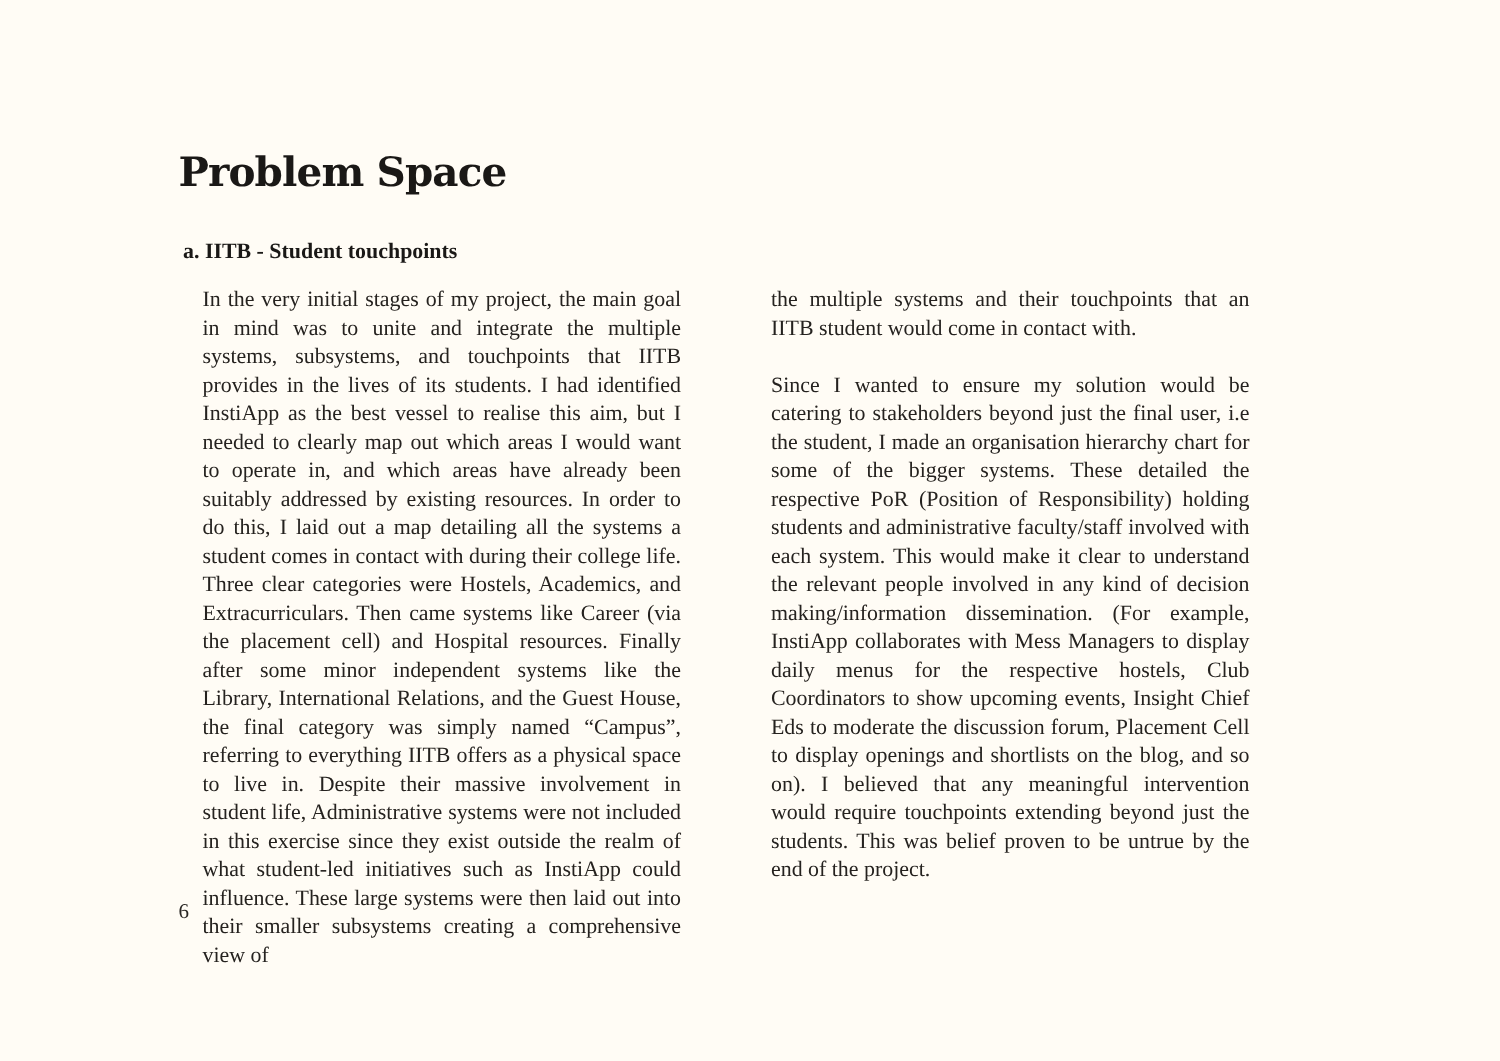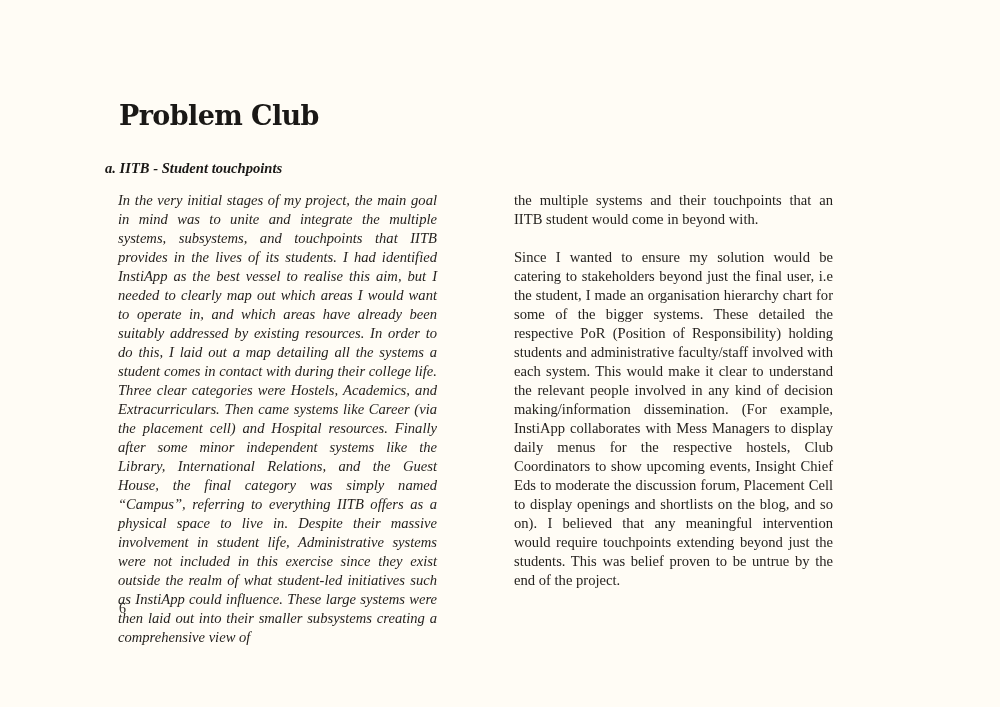--- a/index.html
+++ b/index.html
@@ -29,21 +29,21 @@
     }
     .column {
       position: absolute;
       width: 345px;
       font-family: "Liberation Serif", serif;
       font-size: 14.6px;
       line-height: 19px;
       text-align: justify;
       color: #25221f;
     }
-    .col-left { left: 105px; top: 159px; font-style: italic; }
+    .col-left { left: 122px; top: 159px; }
     .col-right { left: 501px; top: 178px; }
     .section-heading {
       margin: 0;
       font-family: "Liberation Serif", serif;
       font-weight: bold;
       font-size: 14.6px;
       line-height: 19px;
       color: #1a1816;
       text-align: left;
     }
@@ -58,25 +58,25 @@
       left: 119px;
       top: 601px;
       font-family: "Liberation Serif", serif;
       font-size: 14px;
       color: #2a2724;
     }
   </style>
 </head>
 <body>
 
-<h1 class="page-title">Problem Club</h1>
+<h1 class="page-title">Problem Space</h1>
 
 <div class="column col-left">
   <h2 class="section-heading">a. IITB - Student touchpoints</h2>
   <p class="para">In the very initial stages of my project, the main goal in mind was to unite and integrate the multiple systems, subsystems, and touchpoints that IITB provides in the lives of its students. I had identified InstiApp as the best vessel to realise this aim, but I needed to clearly map out which areas I would want to operate in, and which areas have already been suitably addressed by existing resources. In order to do this, I laid out a map detailing all the systems a student comes in contact with during their college life. Three clear categories were Hostels, Academics, and Extracurriculars. Then came systems like Career (via the placement cell) and  Hospital resources. Finally after some minor independent systems like the Library, International Relations, and the Guest House, the final category was simply named “Campus”, referring to everything IITB offers as a physical space to live in. Despite their massive involvement in student life, Administrative systems were not included in this exercise since they exist outside the realm of what student-led initiatives such as InstiApp could influence. These large systems were then laid out into their smaller subsystems creating a comprehensive view of</p>
 </div>
 
 <div class="column col-right">
-  <p class="para">the multiple systems and their touchpoints that an IITB student would come in beyond with.</p>
+  <p class="para">the multiple systems and their touchpoints that an IITB student would come in contact with.</p>
   <p class="para">Since I wanted to ensure my solution would be catering to stakeholders beyond just the final user, i.e the student, I made an organisation hierarchy chart for some of the bigger systems. These detailed the respective PoR (Position of Responsibility) holding students and administrative faculty/staff involved with each system. This would make it clear to understand the relevant people involved in any kind of decision making/information dissemination. (For example, InstiApp collaborates with Mess Managers to display daily menus for the respective hostels, Club Coordinators to show upcoming events, Insight Chief Eds to moderate the discussion forum, Placement Cell to display openings and shortlists on the blog, and so on). I believed that any meaningful intervention would require touchpoints extending beyond just the students. This was belief proven to be untrue by the end of the project.</p>
 </div>
 
 <div class="page-number">6</div>
 
 </body></html>

